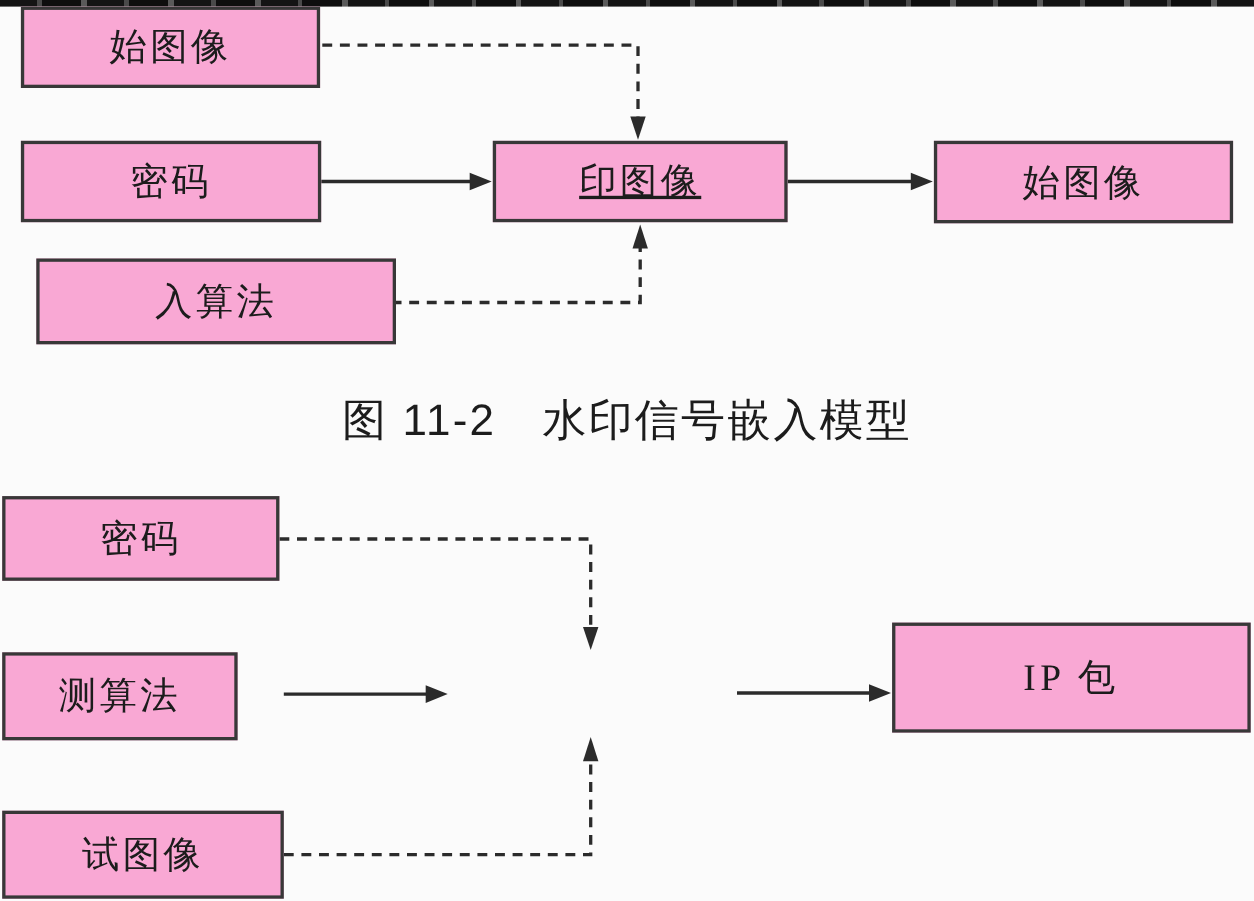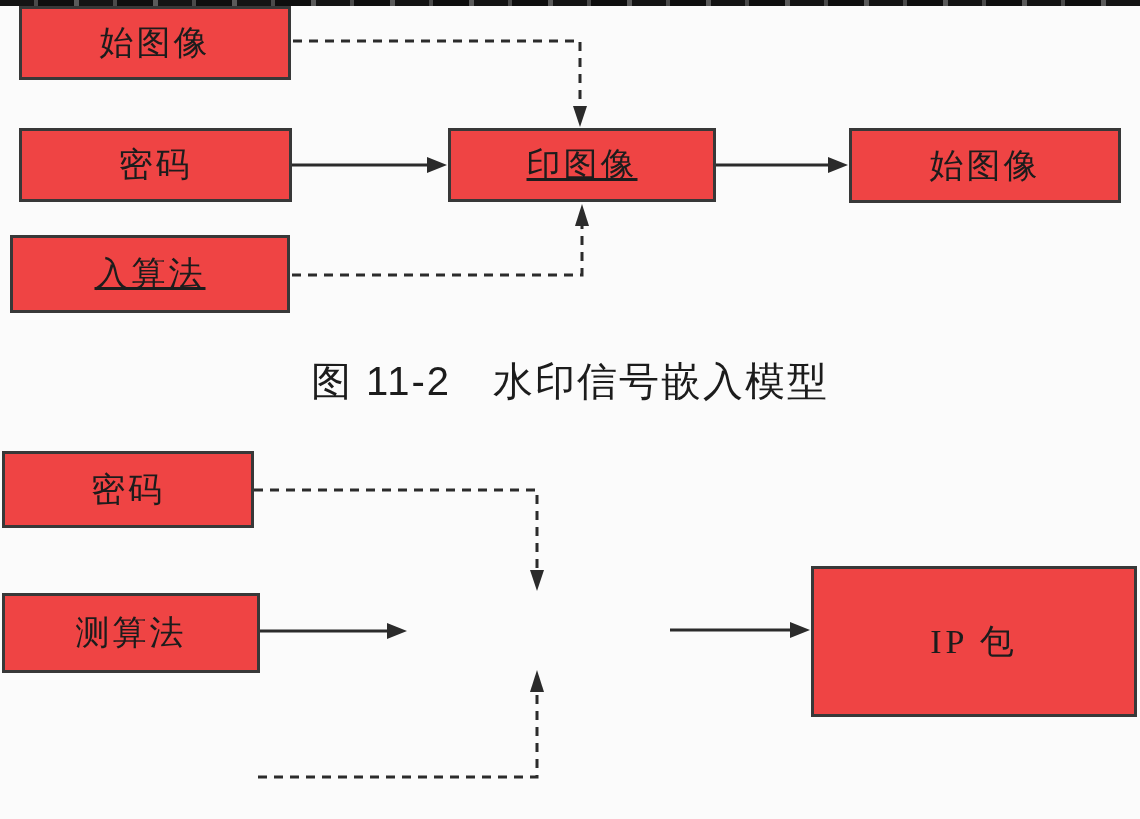--- a/index.html
+++ b/index.html
@@ -23,21 +23,21 @@
     position:absolute;left:0;top:0;width:1140px;height:6px;
     background:repeating-linear-gradient(90deg,
       #141414 0px,#141414 34px,
       #4a4a4a 34px,#4a4a4a 38px,
       #0e0e0e 38px,#0e0e0e 74px,
       #5a5a5a 74px,#5a5a5a 79px);
   }
   .node{
     position:absolute;
     border:3px solid var(--box-border);
-    background:#ef4444;
+    background:#f9a8d4;
     display:flex;align-items:center;justify-content:center;
     box-sizing:border-box;
     font-size:34px;
     letter-spacing:3px;
     color:var(--text);
     white-space:pre;
   }
   .connectors{
     position:absolute;left:0;top:0;width:1140px;height:819px;
   }
@@ -110,29 +110,30 @@
     <g>
       <line x1="670" y1="630" x2="793" y2="630"></line>
       <polygon points="810,630 790,622 790,638"></polygon>
     </g>
   </svg>
 
   <div class="node" style="left:19px;top:6px;width:272px;height:74px;">始图像</div>
 
   <div class="node" style="left:19px;top:128px;width:273px;height:74px;">密码</div>
 
-  <div class="node" style="left:10px;top:235px;width:280px;height:78px;text-decoration:underline;">入算法</div>
+  <div class="node" style="left:33px;top:235px;width:327px;height:78px;">入算法</div>
 
   <div class="node" style="left:448px;top:128px;width:268px;height:74px;text-decoration:underline;">印图像</div>
 
   <div class="node" style="left:849px;top:128px;width:272px;height:75px;">始图像</div>
 
   <div class="caption">图 11-2　水印信号嵌入模型</div>
 
   <div class="node" style="left:2px;top:451px;width:252px;height:77px;">密码</div>
 
-  <div class="node" style="left:2px;top:593px;width:258px;height:80px;">测算法</div>
+  <div class="node" style="left:2px;top:593px;width:214px;height:80px;">测算法</div>
+
+  <div class="node" style="left:2px;top:737px;width:256px;height:80px;">试图像</div>
 
 
-
-  <div class="node" style="left:811px;top:566px;width:326px;height:151px;font-family:'Liberation Serif','DejaVu Serif',serif;letter-spacing:4px;">IP 包</div>
+  <div class="node" style="left:811px;top:566px;width:326px;height:100px;font-family:'Liberation Serif','DejaVu Serif',serif;letter-spacing:4px;">IP 包</div>
 
 </div>
 
 </body></html>

